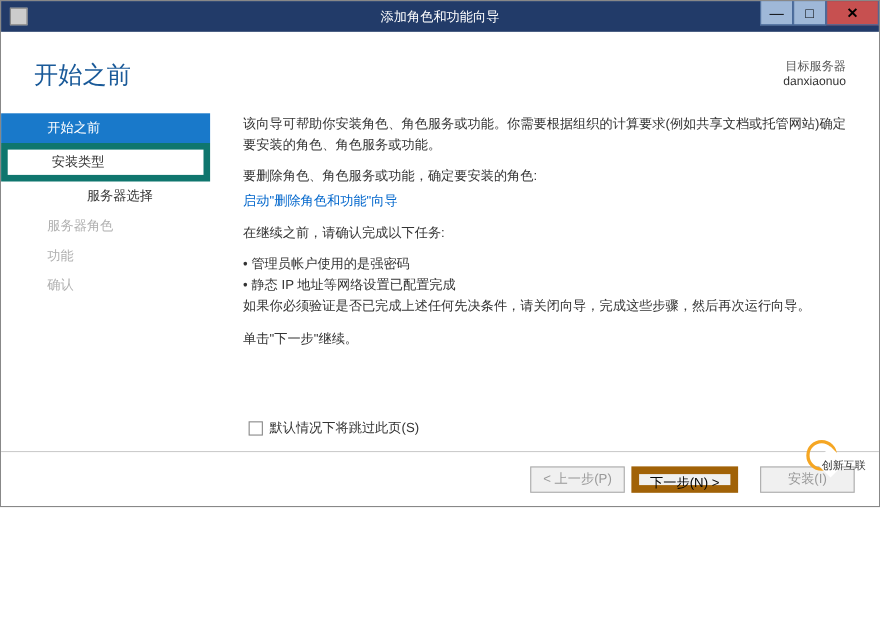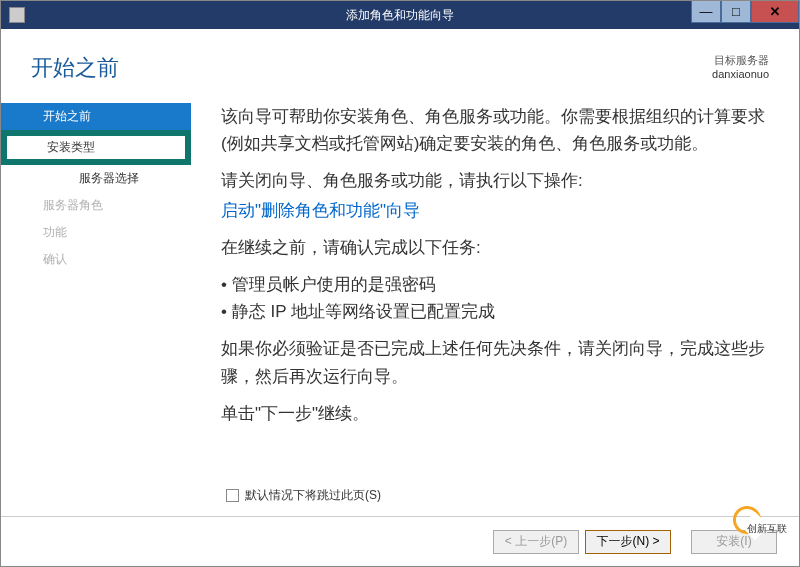--- a/index.html
+++ b/index.html
@@ -1,17 +1,17 @@
 <!DOCTYPE html>
 <html><head>
   <meta charset="utf-8">
   <style>
     * { margin: 0; padding: 0; box-sizing: border-box; }
     body { font-family: "Microsoft YaHei", "Segoe UI", sans-serif; font-size: 12px; background: #fff; width: 800px; height: 567px; overflow: hidden; position: relative; }
-    .window { width: 800px; height: 567px; border: 1px solid #888; position: relative; background: #fff; }
+    .window { width: 800px; height: 461px; border: 1px solid #888; position: relative; background: #fff; }
     .titlebar { height: 28px; background: #223b69; color: #fff; display: flex; align-items: center; position: relative; }
     .titlebar-icon { width: 16px; height: 16px; margin-left: 8px; background: #ccc; border: 1px solid #888; }
     .titlebar-text { position: absolute; left: 50%; transform: translateX(-50%); font-size: 12px; color: #fff; }
     .titlebar-buttons { position: absolute; right: 0; top: 0; display: flex; height: 22px; }
     .tb-btn { width: 30px; height: 22px; display: flex; align-items: center; justify-content: center; border: 1px solid #4a6a9a; border-top: none; font-family: sans-serif; font-size: 13px; line-height: 1; }
     .tb-min { background: #9fb8d8; color: #000; }
     .tb-max { background: #9fb8d8; color: #000; }
     .tb-close { background: #c75050; color: #000; width: 48px; font-weight: bold; }
     .content-area { position: absolute; top: 28px; left: 0; right: 0; bottom: 0; background: #fff; }
     .header-row { padding: 24px 30px 18px 30px; display: flex; justify-content: space-between; align-items: flex-start; border-bottom: none; }
@@ -19,32 +19,32 @@
     .server-info { text-align: right; font-size: 11px; color: #555; }
     .server-info .lbl { color: #555; }
     .server-info .val { color: #333; }
     .body-row { display: flex; padding: 0 0 0 0; }
     .sidebar { width: 190px; padding-top: 2px; }
     .sidebar-item { padding: 5px 0 5px 42px; font-size: 12px; cursor: default; }
     .sidebar-item.selected { background: #1979ca; color: #fff; }
     .sidebar-item.highlighted { border: 6px solid #0f766e; padding: 3px 0 3px 40px; color: #333; }
     .sidebar-item.enabled { color: #333; margin-left: 36px; }
     .sidebar-item.disabled { color: #b0b0b0; }
-    .main { flex: 1; padding: 2px 28px 0 30px; font-size: 17px; color: #333; line-height: 1.6; }
+    .main { flex: 1; padding: 2px 28px 0 30px; font-size: 12px; color: #333; line-height: 1.6; }
     .main p { margin-bottom: 10px; }
     .main .link { color: #0066cc; cursor: pointer; }
-    .main ul { list-style: none; margin-bottom: 10px; }
+    .main ul { list-style: none; }
     .main ul li::before { content: "• "; }
     .footer { position: absolute; bottom: 0; left: 0; right: 0; height: 50px; border-top: 1px solid #ccc; display: flex; align-items: center; justify-content: flex-end; padding: 0 22px 0 225px; }
     .checkbox-row { position: absolute; left: 225px; bottom: 62px; display: flex; align-items: center; gap: 6px; font-size: 12px; color: #333; justify-content: flex-end; }
     .checkbox-box { width: 13px; height: 13px; border: 1px solid #888; background: #fff; }
     .btn-row { display: flex; gap: 6px; margin-left: auto; }
     .btn { min-width: 86px; height: 24px; border: 1px solid #aaa; background: #f0f0f0; font-size: 12px; padding: 0 10px; cursor: default; }
     .btn.disabled { color: #999; }
-    .btn.primary { border: 1px solid #a16207; }
+    .btn.primary { border: 7px solid #a16207; }
     .watermark { position: absolute; right: 12px; bottom: 30px; width: 58px; height: 30px; pointer-events: none; }
     .wm-circle { width: 28px; height: 28px; border: 3px solid #f5a623; border-radius: 50%; position: absolute; right: 26px; top: 0; }
     .wm-cut { position: absolute; right: 22px; top: 10px; width: 20px; height: 20px; background: #fff; transform: rotate(45deg); }
     .wm-text { position: absolute; right: 0; bottom: 0; font-size: 10px; color: #333; margin-left: 12px; }
   </style>
 </head>
 <body>
 
 <div class="window">
   <div class="titlebar">
@@ -71,21 +71,21 @@
         <div class="sidebar-item selected">开始之前</div>
         <div class="sidebar-item highlighted">安装类型</div>
         <div class="sidebar-item enabled">服务器选择</div>
         <div class="sidebar-item disabled">服务器角色</div>
         <div class="sidebar-item disabled">功能</div>
         <div class="sidebar-item disabled">确认</div>
       </div>
 
       <div class="main">
         <p>该向导可帮助你安装角色、角色服务或功能。你需要根据组织的计算要求(例如共享文档或托管网站)确定要安装的角色、角色服务或功能。</p>
-        <p style="margin-bottom:2px">请关闭向导、角色服务或功能，请执行以下操作:</p>
+        <p style="margin-bottom:2px">要删除角色、角色服务或功能，确定要安装的角色:</p>
         <p><span class="link">启动"删除角色和功能"向导</span></p>
         <p>在继续之前，请确认完成以下任务:</p>
         <ul>
           <li>管理员帐户使用的是强密码</li>
           <li>静态 IP 地址等网络设置已配置完成</li>
         </ul>
         <p>如果你必须验证是否已完成上述任何先决条件，请关闭向导，完成这些步骤，然后再次运行向导。</p>
         <p>单击"下一步"继续。</p>
       </div>
     </div>

